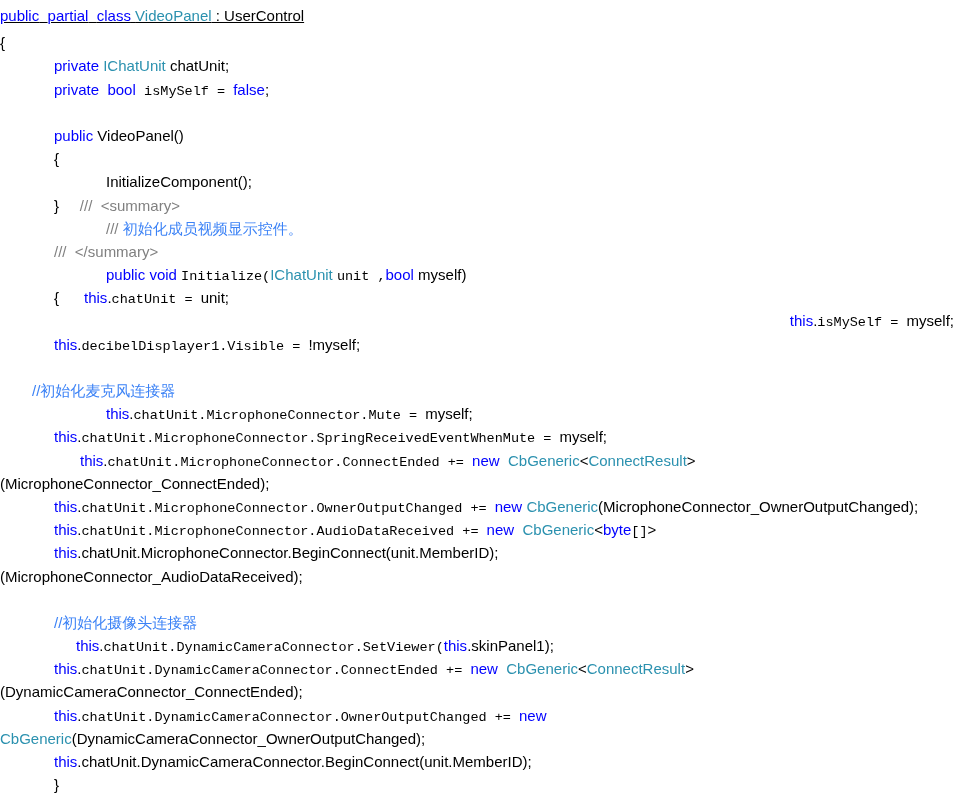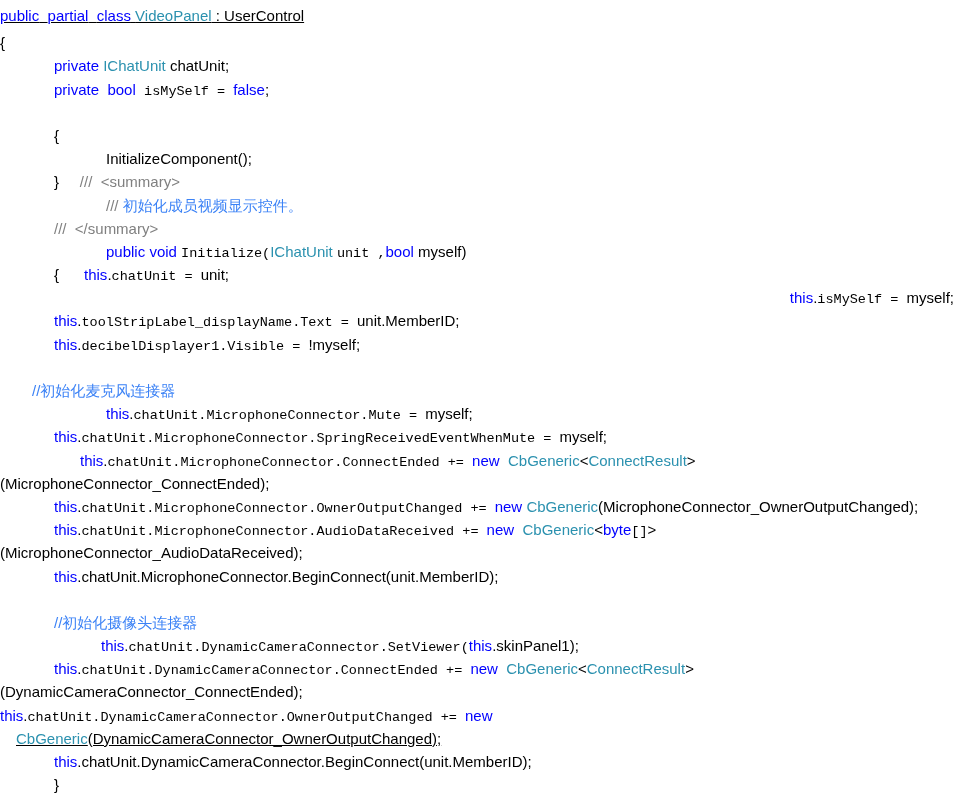--- a/index.html
+++ b/index.html
@@ -35,42 +35,42 @@
 </style>
 </head>
 <body>
 
 <div id="code">
     <div class="line" style="padding-left: 0px;"><span class="kw">public</span><span class="pl">  </span><span class="kw">partial</span><span class="pl">  </span><span class="kw">class</span><span class="pl"> </span><span class="typ">VideoPanel</span><span class="pl"> : UserControl</span></div>
     <div class="line" style="padding-left: 0px;"><span class="pl">{</span></div>
     <div class="line" style="padding-left: 54px;"><span class="kw">private</span><span class="pl"> </span><span class="typ">IChatUnit</span><span class="pl"> chatUnit;</span></div>
     <div class="line" style="padding-left: 54px;"><span class="kw">private</span><span class="pl">  </span><span class="kw">bool</span><span class="pl">  </span><span class="mono">isMySelf</span><span class="mono"> = </span><span class="kw">false</span><span class="pl">;</span></div>
     <div class="line" style="padding-left: 0px;">&nbsp;</div>
+    <div class="line" style="padding-left: 54px;"><span class="kw">public</span><span class="pl"> VideoPanel()</span></div>
     <div class="line" style="padding-left: 54px;"><span class="pl">{</span></div>
     <div class="line" style="padding-left: 106px;"><span class="pl">InitializeComponent();</span></div>
     <div class="line" style="padding-left: 54px;"><span class="pl">}</span><span class="pl">     </span><span class="doc">///</span><span class="pl">  </span><span class="doc">&lt;summary&gt;</span></div>
     <div class="line" style="padding-left: 106px;"><span class="doc">///</span><span class="pl"> </span><span class="cmt">初始化成员视频显示控件。</span></div>
     <div class="line" style="padding-left: 54px;"><span class="doc">///</span><span class="pl">  </span><span class="doc">&lt;/summary&gt;</span></div>
     <div class="line" style="padding-left: 106px;"><span class="kw">public</span><span class="pl"> </span><span class="kw">void</span><span class="pl"> </span><span class="mono">Initialize</span><span class="mono">(</span><span class="typ">IChatUnit</span><span class="pl"> </span><span class="mono">unit</span><span class="mono"> ,</span><span class="kw">bool</span><span class="pl"> myself)</span></div>
     <div class="line" style="padding-left: 54px;"><span class="pl">{</span><span class="pl">      </span><span class="kw">this</span><span class="pl">.</span><span class="mono">chatUnit</span><span class="mono"> = </span><span class="pl">unit;</span></div>
     <div class="line" style="padding-left: 54px; text-align: right;"><span class="kw">this</span><span class="pl">.</span><span class="mono">isMySelf</span><span class="mono"> = </span><span class="pl">myself;</span></div>
-    <div class="line" style="padding-left: 54px;"><span class="kw">this</span><span class="pl">.</span><span class="mono">toolStripLabel_displayName.Text</span><span class="mono"> = </span><span class="pl">unit.MemberID;</span></div>
     <div class="line" style="padding-left: 54px;"><span class="kw">this</span><span class="pl">.</span><span class="mono">decibelDisplayer1.Visible</span><span class="mono"> = </span><span class="pl">!myself;</span></div>
     <div class="line" style="padding-left: 0px;">&nbsp;</div>
     <div class="line" style="padding-left: 32px;"><span class="cmt">//初始化麦克风连接器</span></div>
     <div class="line" style="padding-left: 106px;"><span class="kw">this</span><span class="pl">.</span><span class="mono">chatUnit.MicrophoneConnector.Mute</span><span class="mono"> = </span><span class="pl">myself;</span></div>
     <div class="line" style="padding-left: 54px;"><span class="kw">this</span><span class="pl">.</span><span class="mono">chatUnit.MicrophoneConnector.SpringReceivedEventWhenMute</span><span class="mono"> = </span><span class="pl">myself;</span></div>
     <div class="line" style="padding-left: 80px;"><span class="kw">this</span><span class="pl">.</span><span class="mono">chatUnit.MicrophoneConnector.ConnectEnded</span><span class="mono"> += </span><span class="kw">new</span><span class="pl">  </span><span class="typ">CbGeneric</span><span class="pl">&lt;</span><span class="typ">ConnectResult</span><span class="pl">&gt;</span></div>
     <div class="line" style="padding-left: 0px;"><span class="pl">(MicrophoneConnector_ConnectEnded);</span></div>
     <div class="line" style="padding-left: 54px;"><span class="kw">this</span><span class="pl">.</span><span class="mono">chatUnit.MicrophoneConnector.OwnerOutputChanged</span><span class="mono"> += </span><span class="kw">new</span><span class="pl"> </span><span class="typ">CbGeneric</span><span class="pl">(MicrophoneConnector_OwnerOutputChanged);</span></div>
     <div class="line" style="padding-left: 54px;"><span class="kw">this</span><span class="pl">.</span><span class="mono">chatUnit.MicrophoneConnector.AudioDataReceived</span><span class="mono"> += </span><span class="kw">new</span><span class="pl">  </span><span class="typ">CbGeneric</span><span class="pl">&lt;</span><span class="kw">byte</span><span class="mono">[]</span><span class="pl">&gt;</span></div>
+    <div class="line" style="padding-left: 54px;"><span class="kw">this</span><span class="pl">.chatUnit.MicrophoneConnector.BeginConnect(unit.MemberID);</span></div>
     <div class="line" style="padding-left: 0px;"><span class="pl">(MicrophoneConnector_AudioDataReceived);</span></div>
-    <div class="line" style="padding-left: 54px;"><span class="kw">this</span><span class="pl">.chatUnit.MicrophoneConnector.BeginConnect(unit.MemberID);</span></div>
     <div class="line" style="padding-left: 0px;">&nbsp;</div>
     <div class="line" style="padding-left: 54px;"><span class="cmt">//初始化摄像头连接器</span></div>
-    <div class="line" style="padding-left: 76px; margin-left: 25px;"><span class="kw">this</span><span class="pl">.</span><span class="mono">chatUnit.DynamicCameraConnector.SetViewer</span><span class="mono">(</span><span class="kw">this</span><span class="pl">.skinPanel1);</span></div>
+    <div class="line" style="padding-left: 76px;"><span class="kw">this</span><span class="pl">.</span><span class="mono">chatUnit.DynamicCameraConnector.SetViewer</span><span class="mono">(</span><span class="kw">this</span><span class="pl">.skinPanel1);</span></div>
     <div class="line" style="padding-left: 54px;"><span class="kw">this</span><span class="pl">.</span><span class="mono">chatUnit.DynamicCameraConnector.ConnectEnded</span><span class="mono"> += </span><span class="kw">new</span><span class="pl">  </span><span class="typ">CbGeneric</span><span class="pl">&lt;</span><span class="typ">ConnectResult</span><span class="pl">&gt;</span></div>
     <div class="line" style="padding-left: 0px;"><span class="pl">(DynamicCameraConnector_ConnectEnded);</span></div>
-    <div class="line" style=""><span class="kw">this</span><span class="pl">.</span><span class="mono">chatUnit.DynamicCameraConnector.OwnerOutputChanged</span><span class="mono"> += </span><span class="kw">new</span></div>
-    <div class="line" style="padding-left: 16px; text-decoration: underline;"><span class="typ">CbGeneric</span><span class="pl">(DynamicCameraConnector_OwnerOutputChanged);</span></div>
+    <div class="line" style="padding-left: 54px;"><span class="kw">this</span><span class="pl">.</span><span class="mono">chatUnit.DynamicCameraConnector.OwnerOutputChanged</span><span class="mono"> += </span><span class="kw">new</span></div>
+    <div class="line" style="padding-left: 0px;"><span class="typ">CbGeneric</span><span class="pl">(DynamicCameraConnector_OwnerOutputChanged);</span></div>
     <div class="line" style="padding-left: 54px;"><span class="kw">this</span><span class="pl">.chatUnit.DynamicCameraConnector.BeginConnect(unit.MemberID);</span></div>
     <div class="line" style="padding-left: 54px;"><span class="pl">}</span></div>
   </div>
 
 </body></html>

